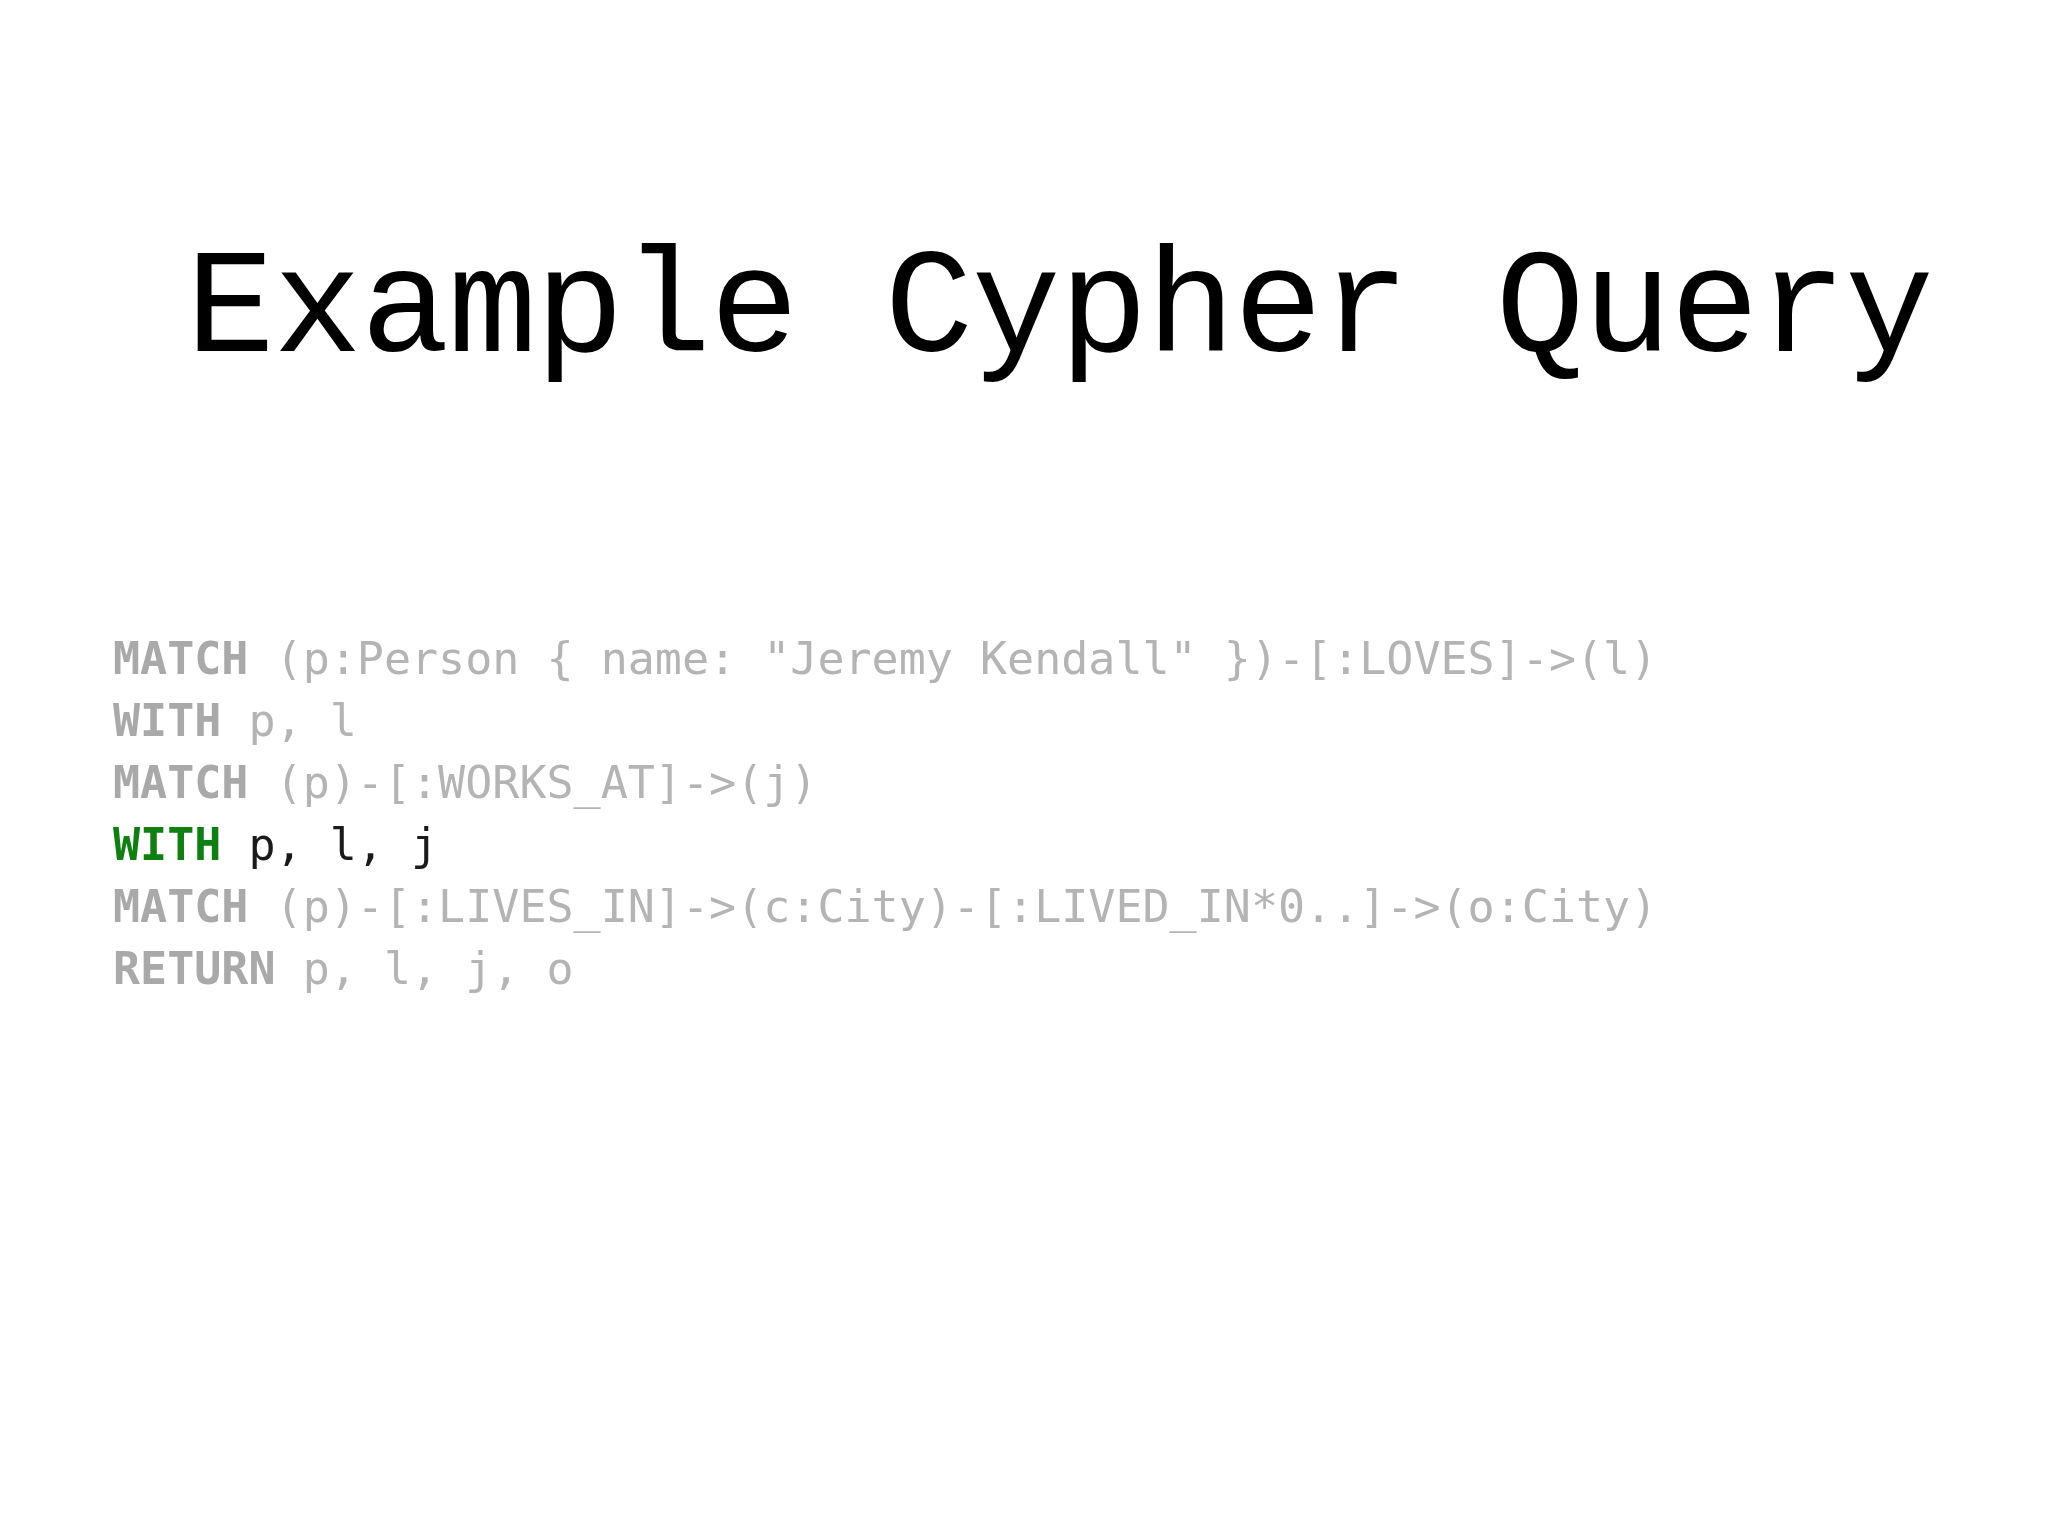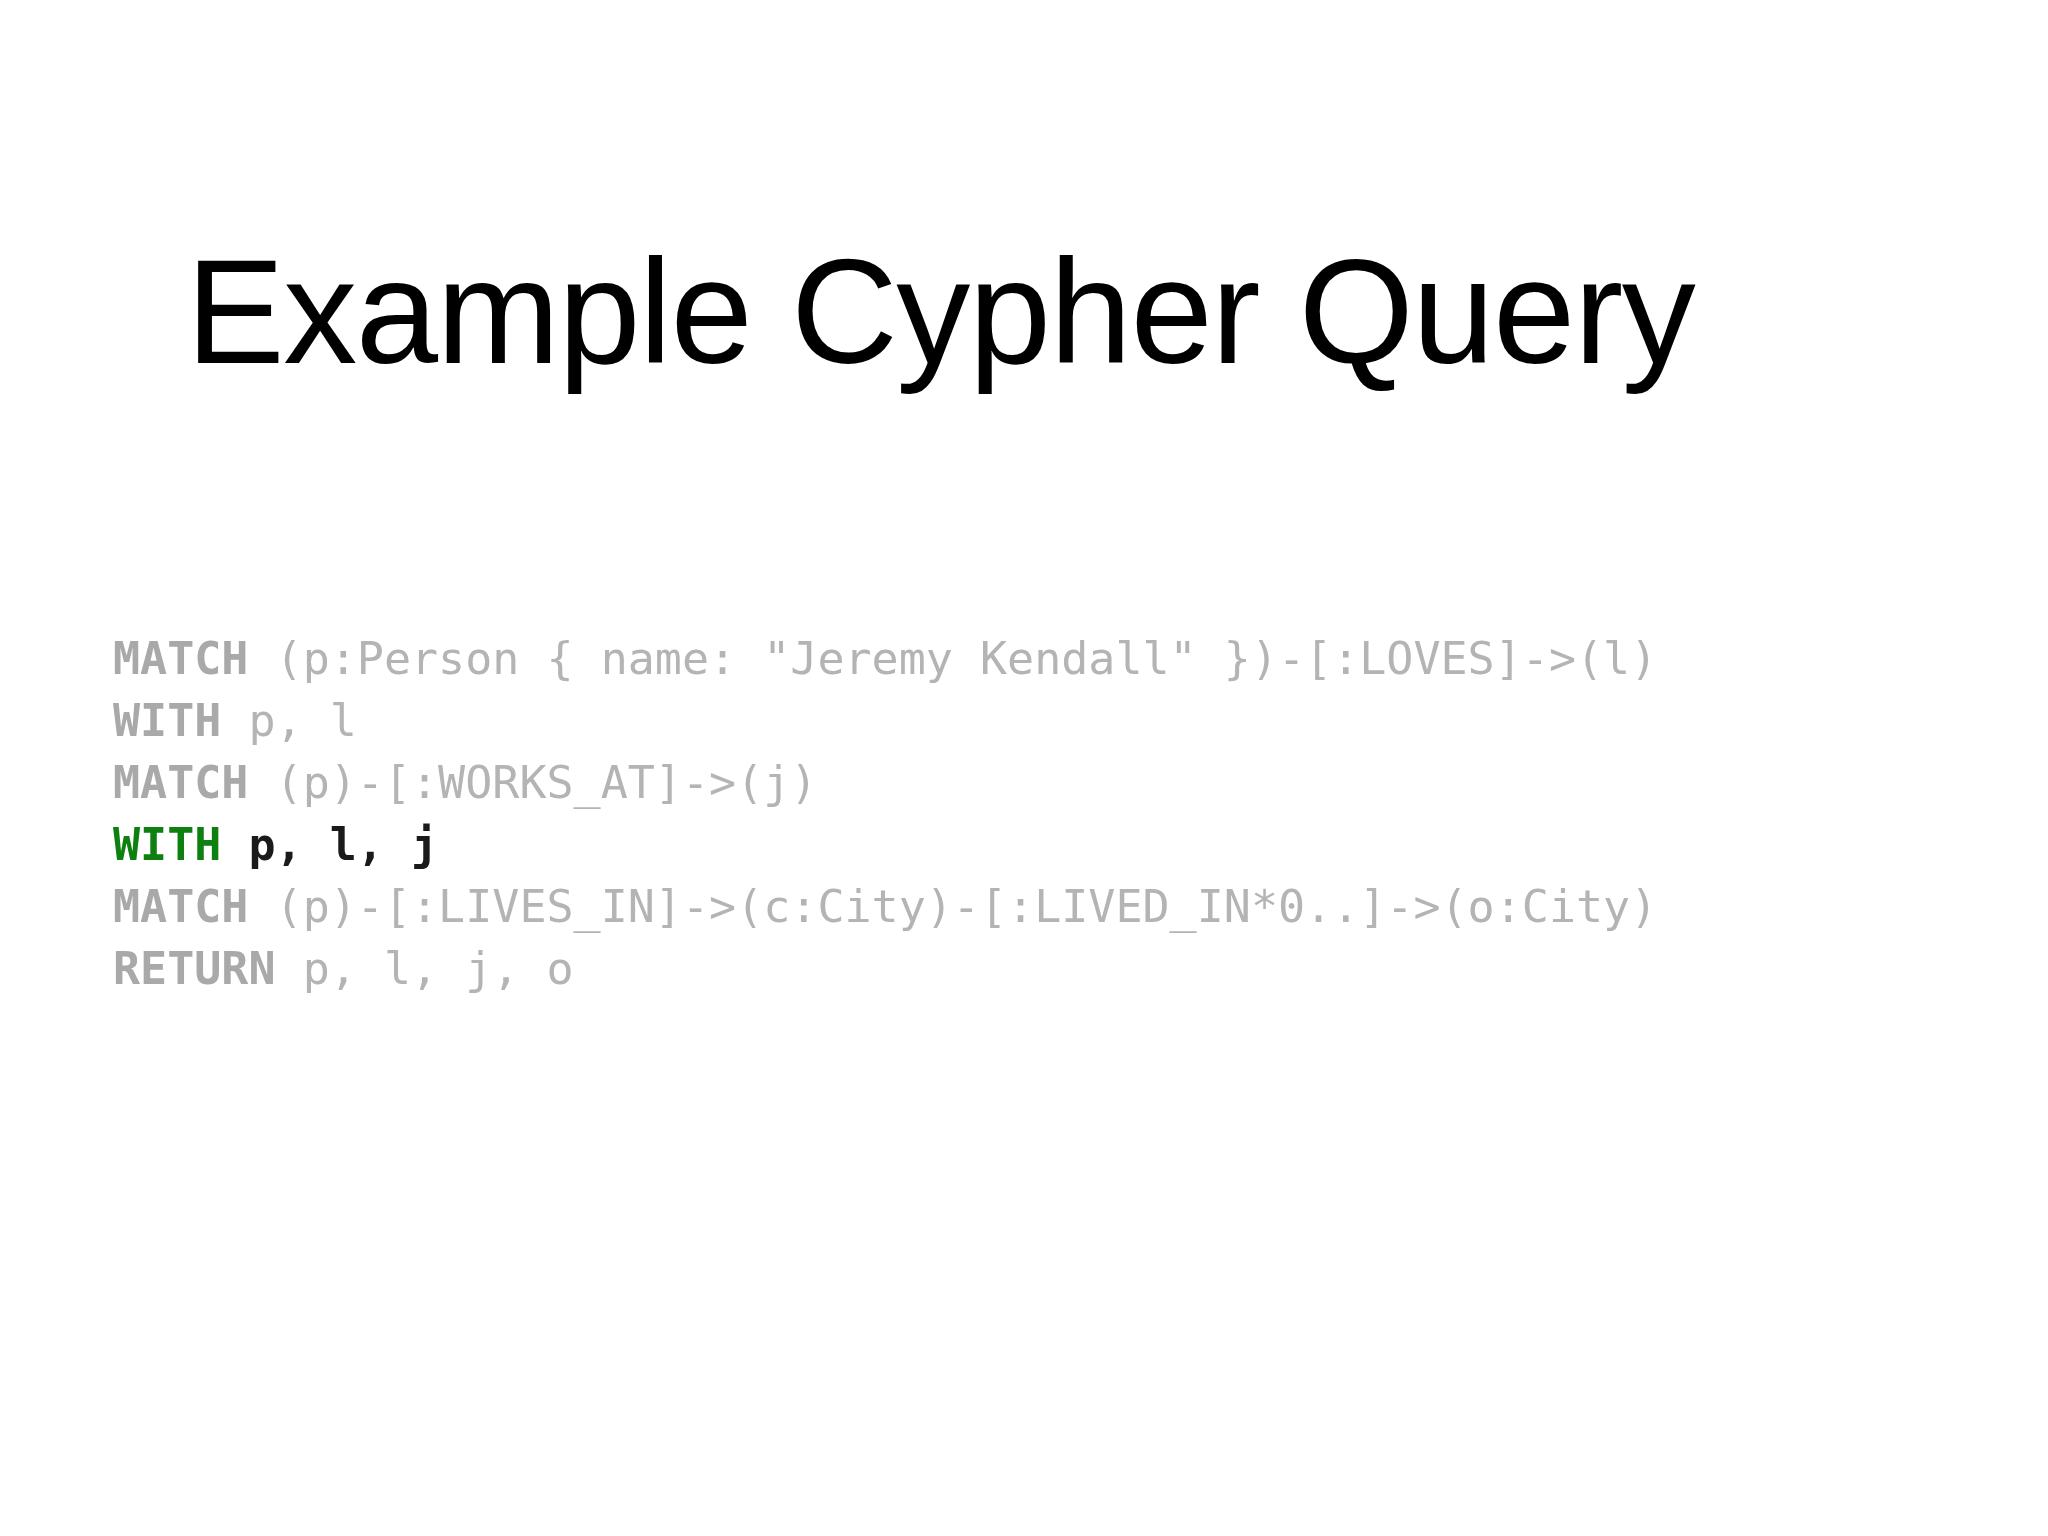--- a/index.html
+++ b/index.html
@@ -16,21 +16,21 @@
     overflow: hidden;
     font-family: "Liberation Sans", sans-serif;
   }
 
   
   #slide-title {
     position: absolute;
     left: 186px;
     top: 130px;
     width: 1760px;
-    font-family: Liberation Sans, sans-serif;
+    font-family: Liberation Mono, monospace;
     font-weight: 300;
     font-size: 148px;
     line-height: 1.12;
     letter-spacing: -1.5px;
     color: #000000;
     white-space: nowrap;
     -webkit-font-smoothing: antialiased;
   }
 
   
@@ -60,21 +60,21 @@
   .tok-rest {
     font-weight: normal;
     color: #b4b4b4;
   }
 
   .code-line.is-highlighted .tok-kw {
     font-weight: bold;
     color: #0e8010;
   }
   .code-line.is-highlighted .tok-rest {
-    font-weight: bold;
+    font-weight: normal;
     color: #1a1a1a;
   }
 </style>
 </head>
 <body>
 
 <div id="slide">
 
   <h1 id="slide-title">Example Cypher Query</h1>
 

